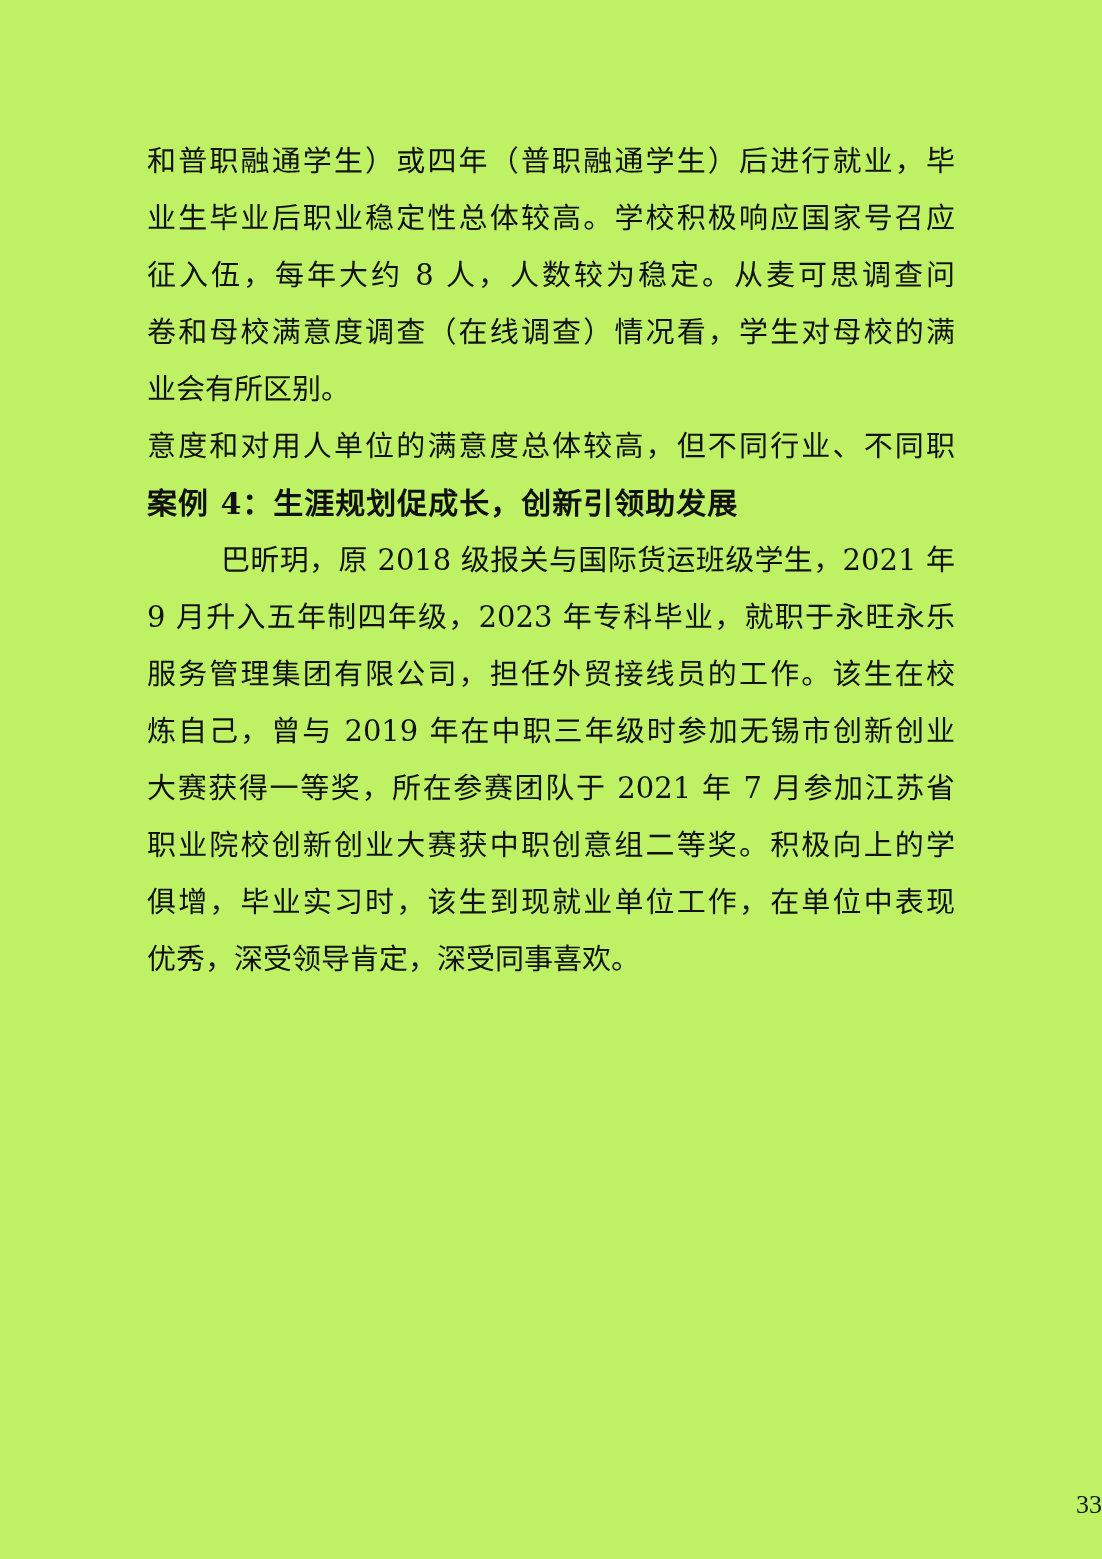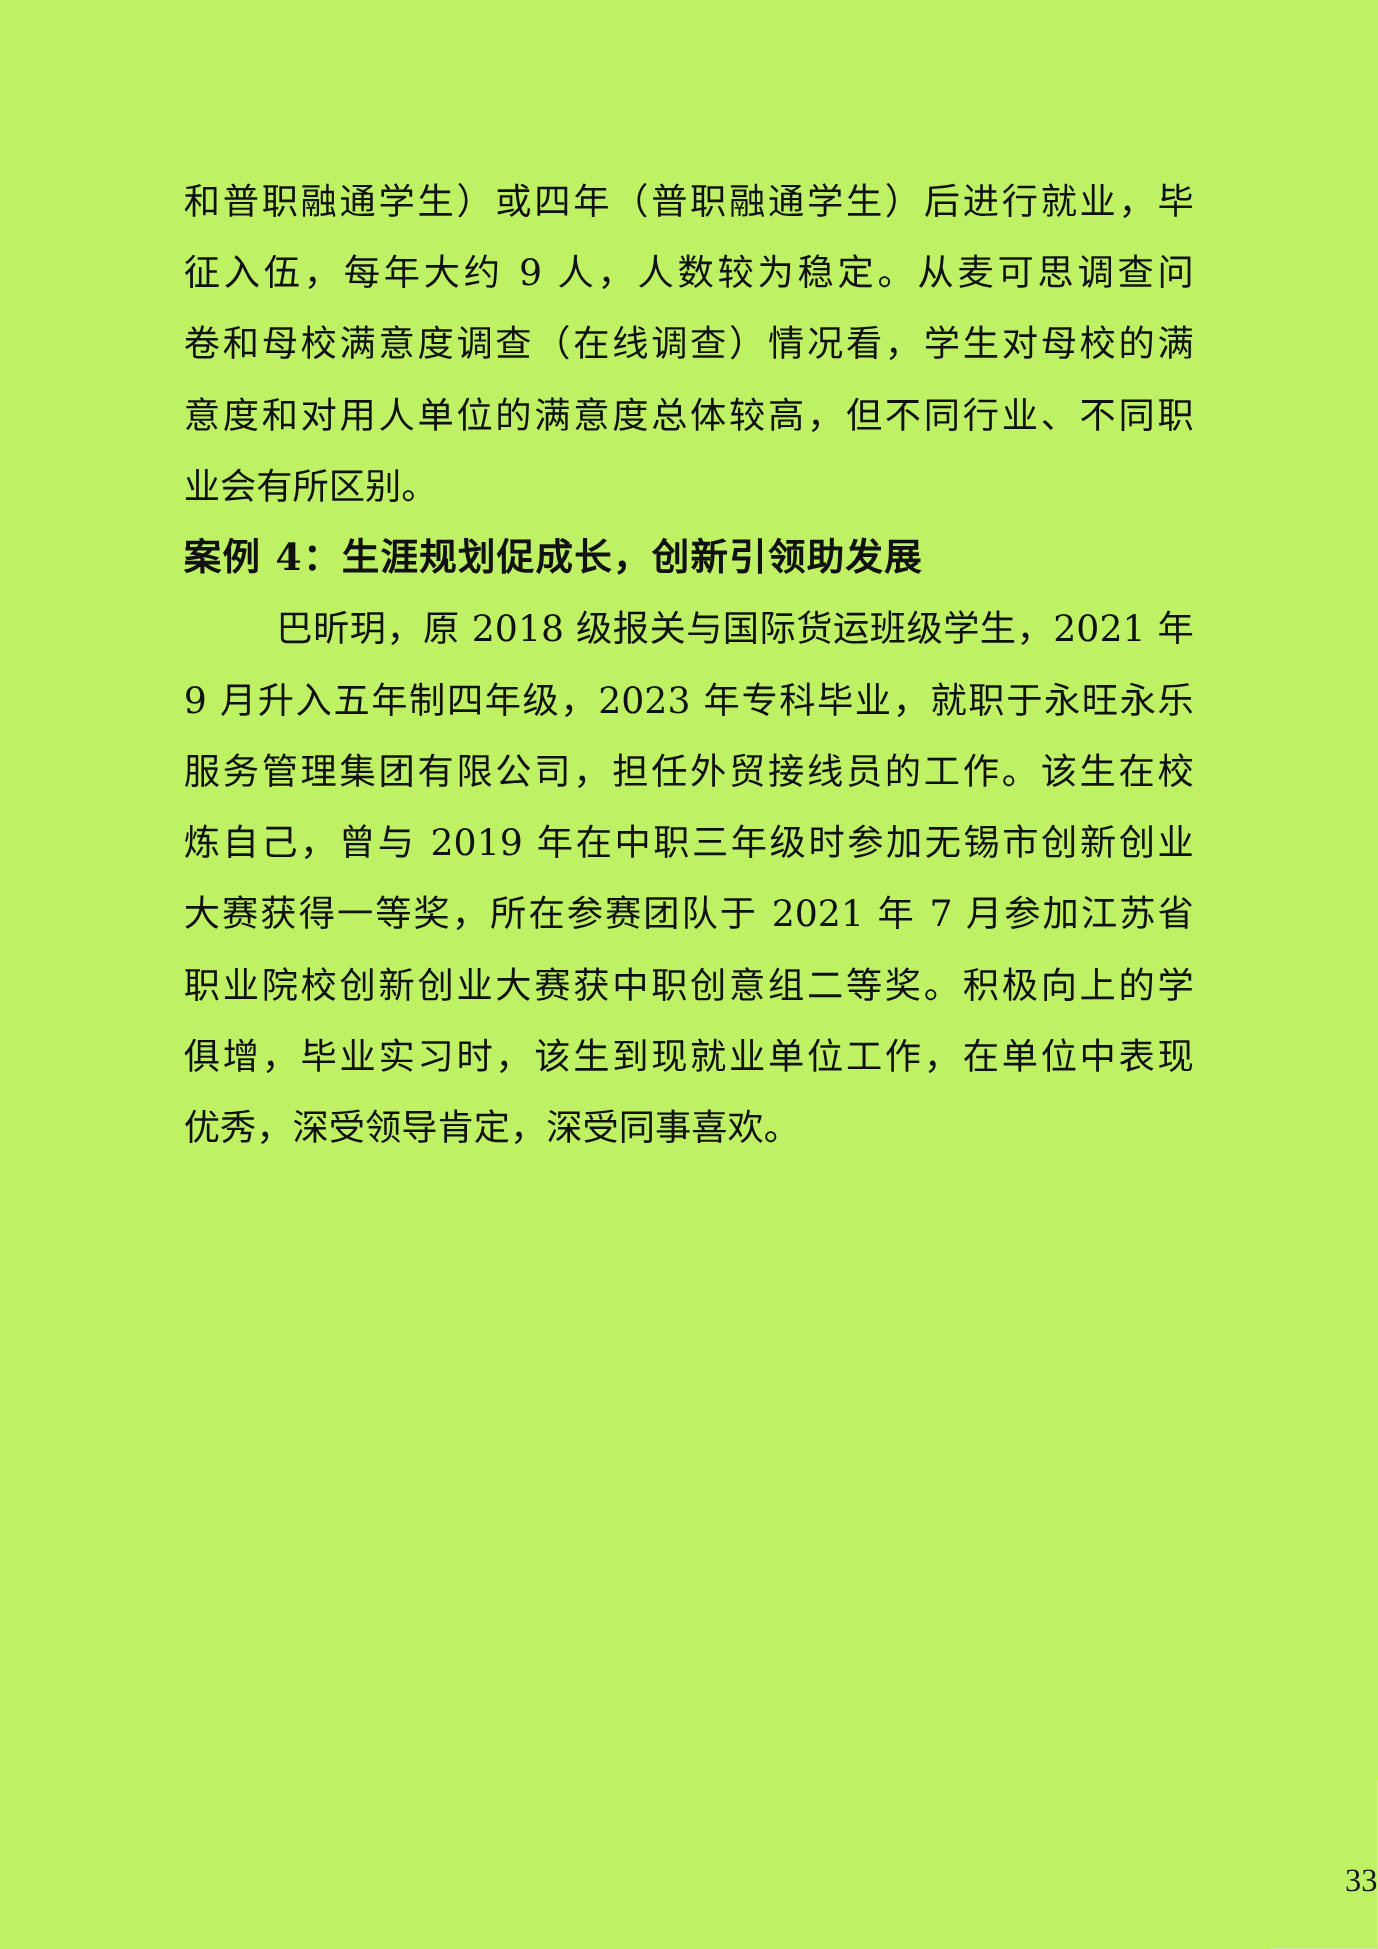--- a/index.html
+++ b/index.html
@@ -64,24 +64,25 @@
     font-family: "Liberation Serif", "DejaVu Serif", serif;
   }
 </style>
 </head>
 <body>
 
 <div class="page">
   <div class="content">
 
     <p class="line">和普职融通学生）或四年（普职融通学生）后进行就业，毕</p>
-    <p class="line">征入伍，每年大约 9 人，人数较为稳定。从麦可思调查问</p>
+    <p class="line">业生毕业后职业稳定性总体较高。学校积极响应国家号召应</p>
+    <p class="line">征入伍，每年大约 8 人，人数较为稳定。从麦可思调查问</p>
     <p class="line">卷和母校满意度调查（在线调查）情况看，学生对母校的满</p>
+    <p class="line para-end">业会有所区别。</p>
     <p class="line">意度和对用人单位的满意度总体较高，但不同行业、不同职</p>
-    <p class="line para-end">业会有所区别。</p>
 
     <h2 class="heading">案例 4：生涯规划促成长，创新引领助发展</h2>
 
     <p class="line first-indent">巴昕玥，原 2018 级报关与国际货运班级学生，2021 年</p>
     <p class="line">9 月升入五年制四年级，2023 年专科毕业，就职于永旺永乐</p>
     <p class="line">服务管理集团有限公司，担任外贸接线员的工作。该生在校</p>
     <p class="line">炼自己，曾与 2019 年在中职三年级时参加无锡市创新创业</p>
     <p class="line">大赛获得一等奖，所在参赛团队于 2021 年 7 月参加江苏省</p>
     <p class="line">职业院校创新创业大赛获中职创意组二等奖。积极向上的学</p>
     <p class="line">俱增，毕业实习时，该生到现就业单位工作，在单位中表现</p>

